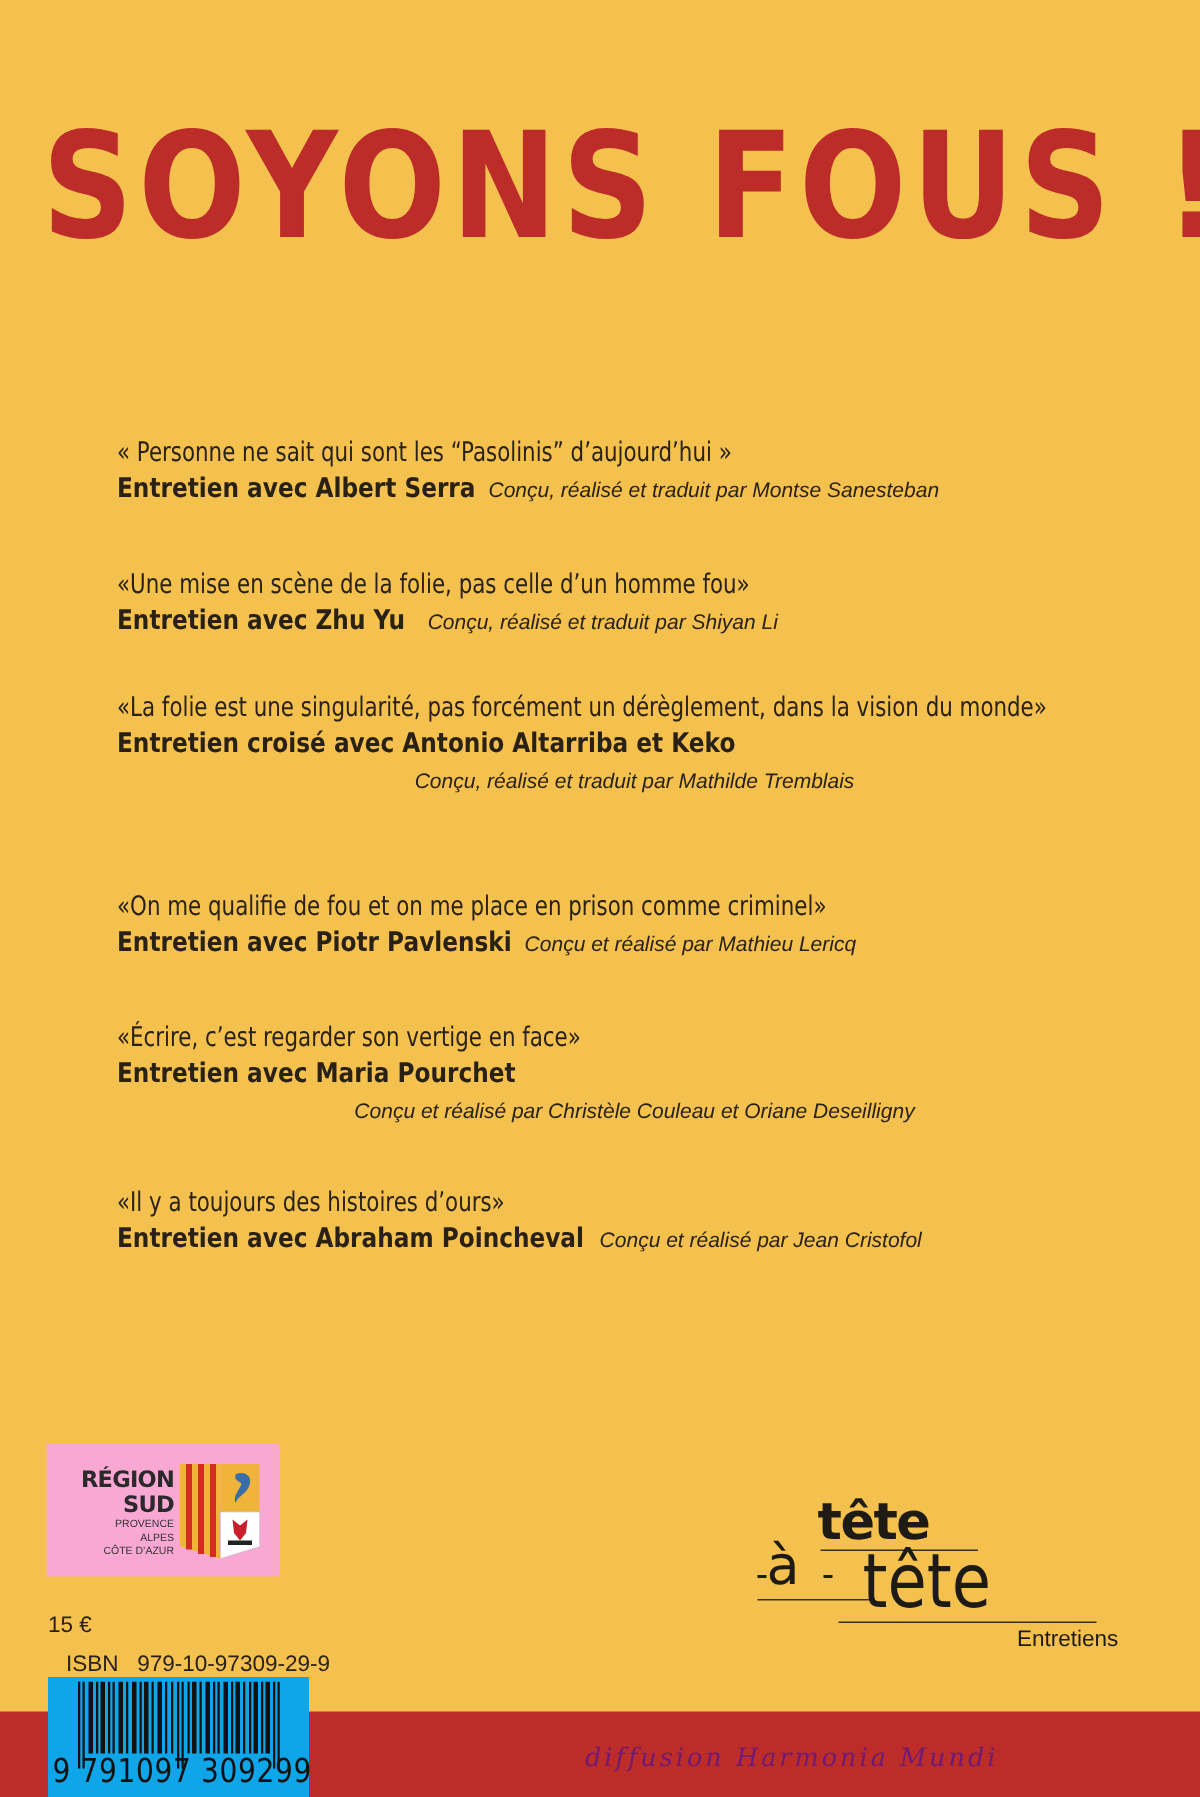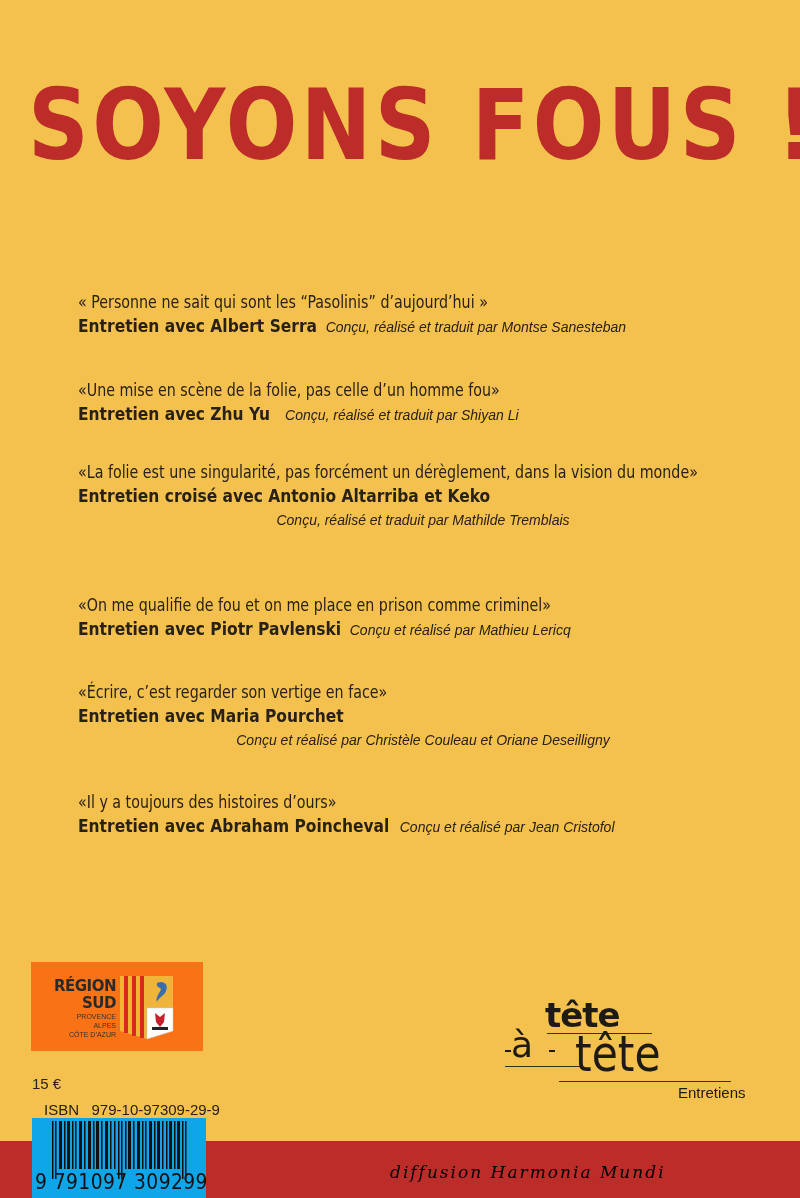--- a/index.html
+++ b/index.html
@@ -29,34 +29,33 @@
     font-family: "DejaVu Sans", sans-serif; font-weight: bold; font-size: 18px;
     display: inline-block; transform: scaleX(0.86); transform-origin: left center;
   }
   .credit {
     font-family: "Liberation Sans", sans-serif; font-style: italic; font-size: 14px;
     color: #2a2116;
   }
   .credit-block { display: block; margin-top: 4px; text-align: center; }
   .logo-box {
     position: absolute; left: 31px; top: 962px; width: 155px; height: 89px;
-    background: #f97316;
-    padding-left: 17px;
+    background: #f9a8d4;
   }
   .region-text { position: absolute; left: 13px; top: 16px; text-align: right; width: 72px; }
   .region-big { font-family: "DejaVu Sans", sans-serif; font-weight: bold; font-size: 15px; line-height: 17px; color: #2a2a2a; letter-spacing: -0.5px; }
   .region-small { font-family: "Liberation Sans", sans-serif; font-size: 7px; line-height: 8px; color: #333; text-align: right; margin-top: 1px; }
   .shield { position: absolute; left: 88px; top: 13px; width: 55px; height: 65px; }
   .price { position: absolute; left: 32px; top: 1075px; font-family: "Liberation Sans", sans-serif; font-size: 15px; color: #2a2116; }
   .isbn { position: absolute; left: 44px; top: 1101px; font-family: "Liberation Sans", sans-serif; font-size: 15px; color: #2a2116; white-space: pre; }
   .band { position: absolute; left: 0; top: 1141px; width: 800px; height: 57px; background: #bc2c28; }
   .diffusion {
     position: absolute; left: 390px; top: 1162px;
     font-family: "DejaVu Serif", serif; font-style: italic; font-size: 17px;
-    color: #000000; letter-spacing: 2px; white-space: nowrap;
+    color: #701a75; letter-spacing: 2px; white-space: nowrap;
   }
   .barcode-box { position: absolute; left: 32px; top: 1118px; width: 174px; height: 80px; background: #0ea5e9; }
   .barcode-bars { position: absolute; left: 20px; top: 3px; }
   .barcode-digits {
     position: absolute; left: 3px; top: 51px; font-family: "DejaVu Sans", sans-serif;
     font-size: 22px; color: #111; white-space: pre; letter-spacing: 0.5px;
     transform: scaleX(0.85); transform-origin: left top;
   }
   .tat { position: absolute; left: 505px; top: 995px; width: 250px; height: 105px; }
   .tat-top { position: absolute; left: 40px; top: 0; font-family: "DejaVu Sans", sans-serif; font-weight: bold; font-size: 34px; line-height: 40px; color: #1e1a15; letter-spacing: -1px; }

